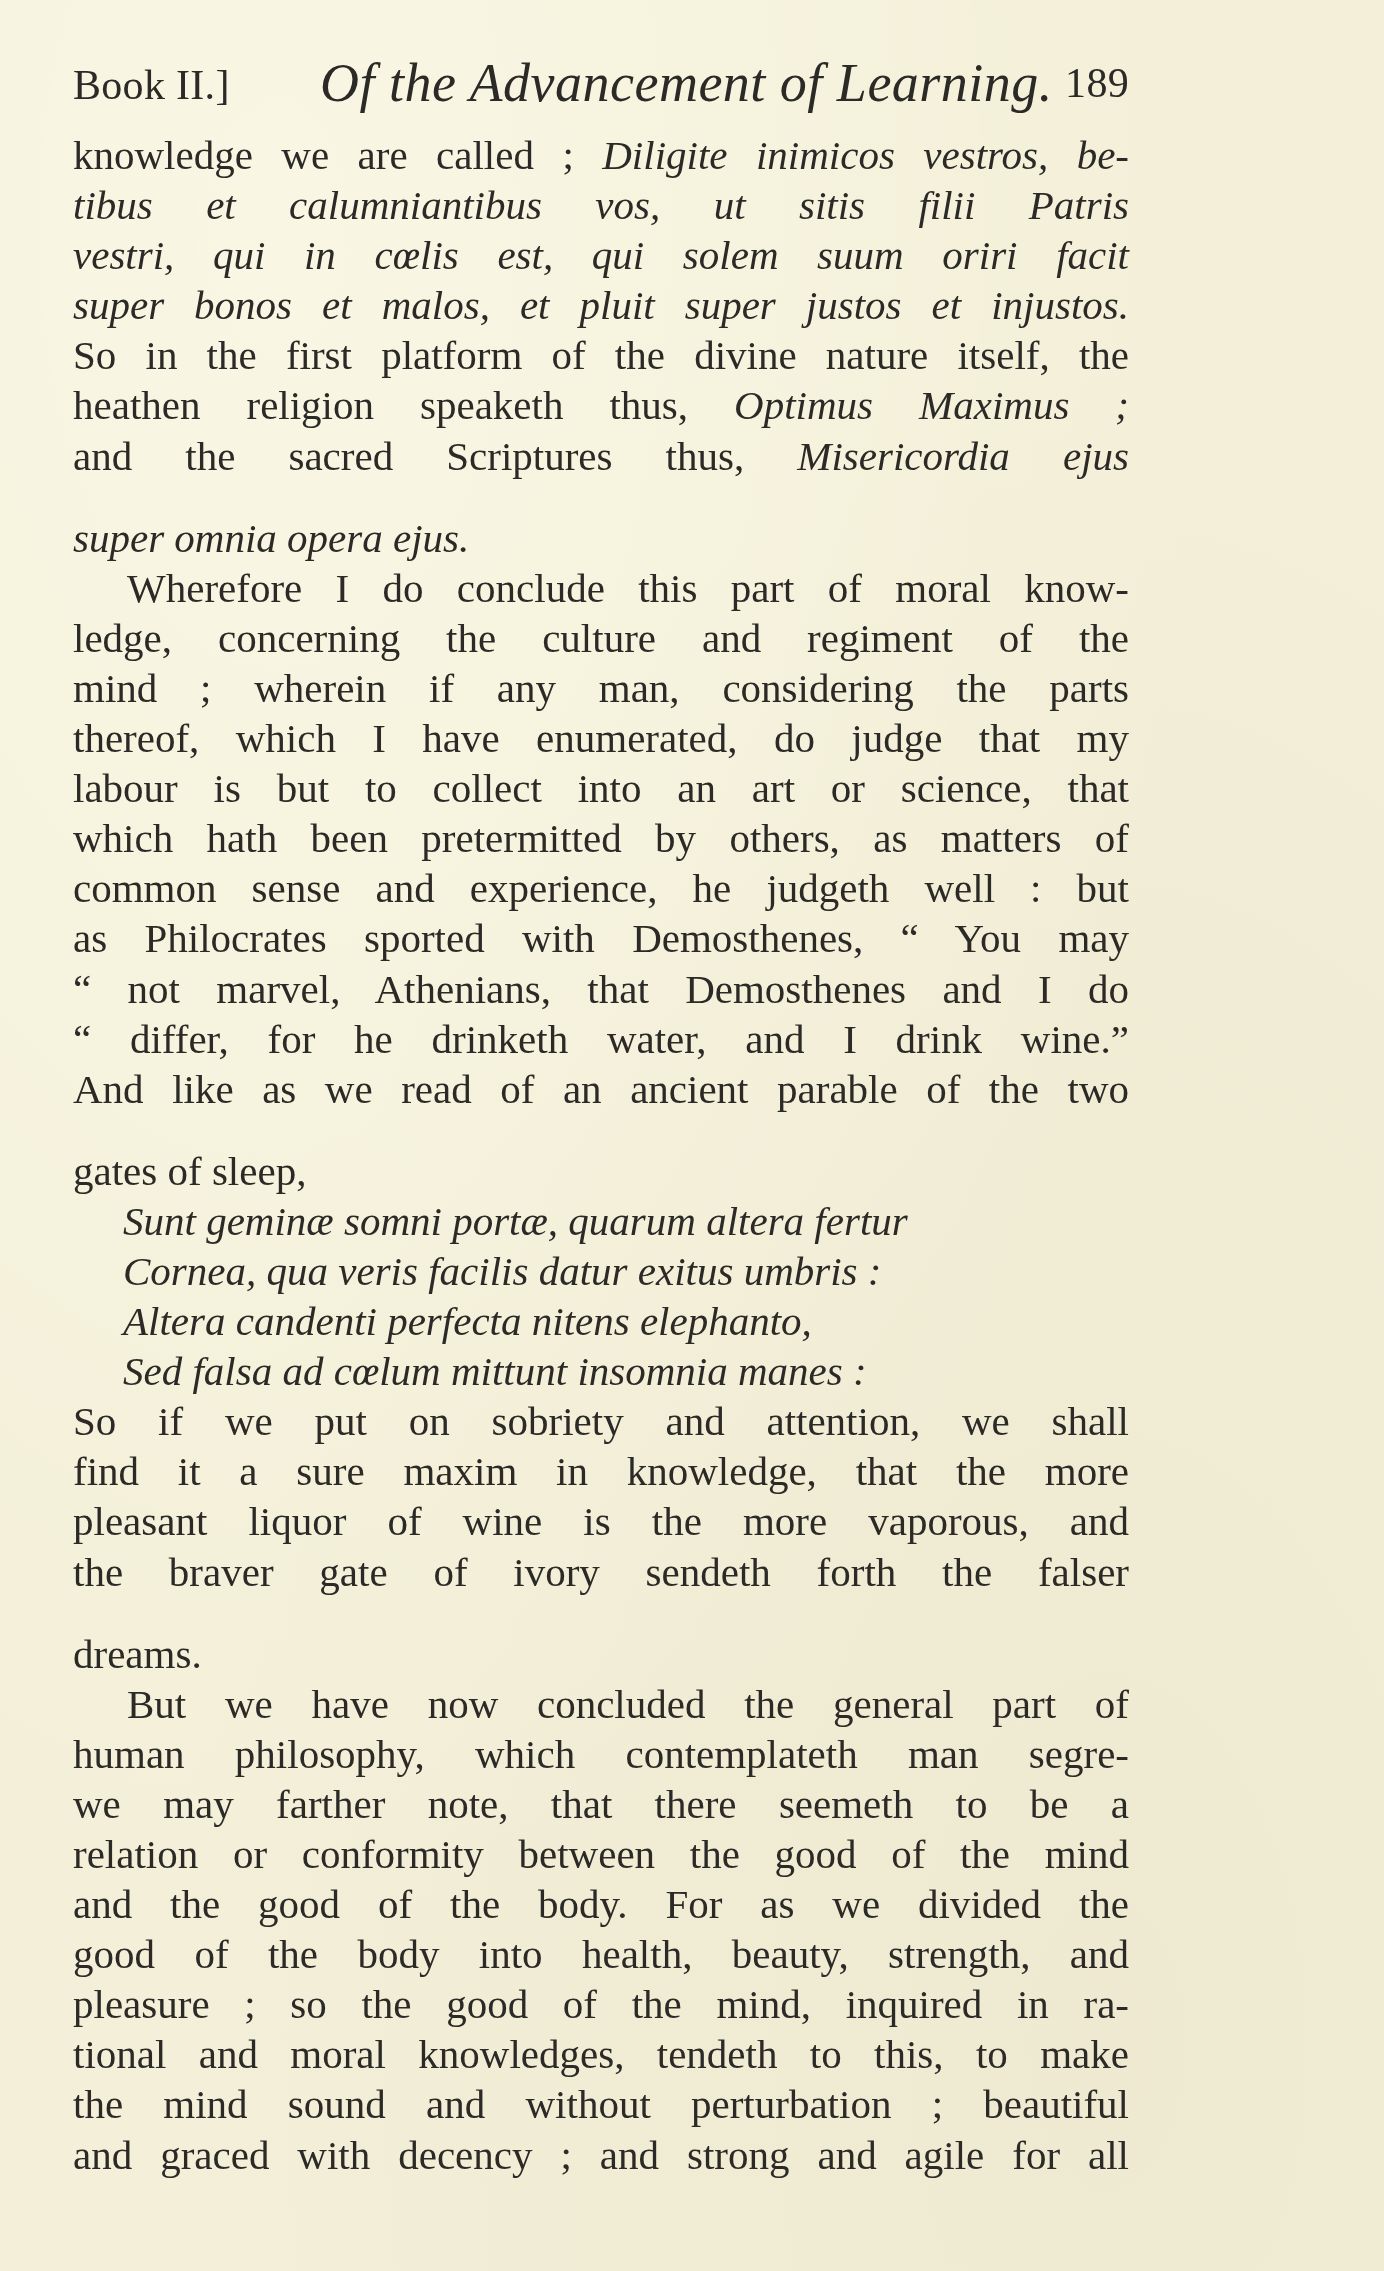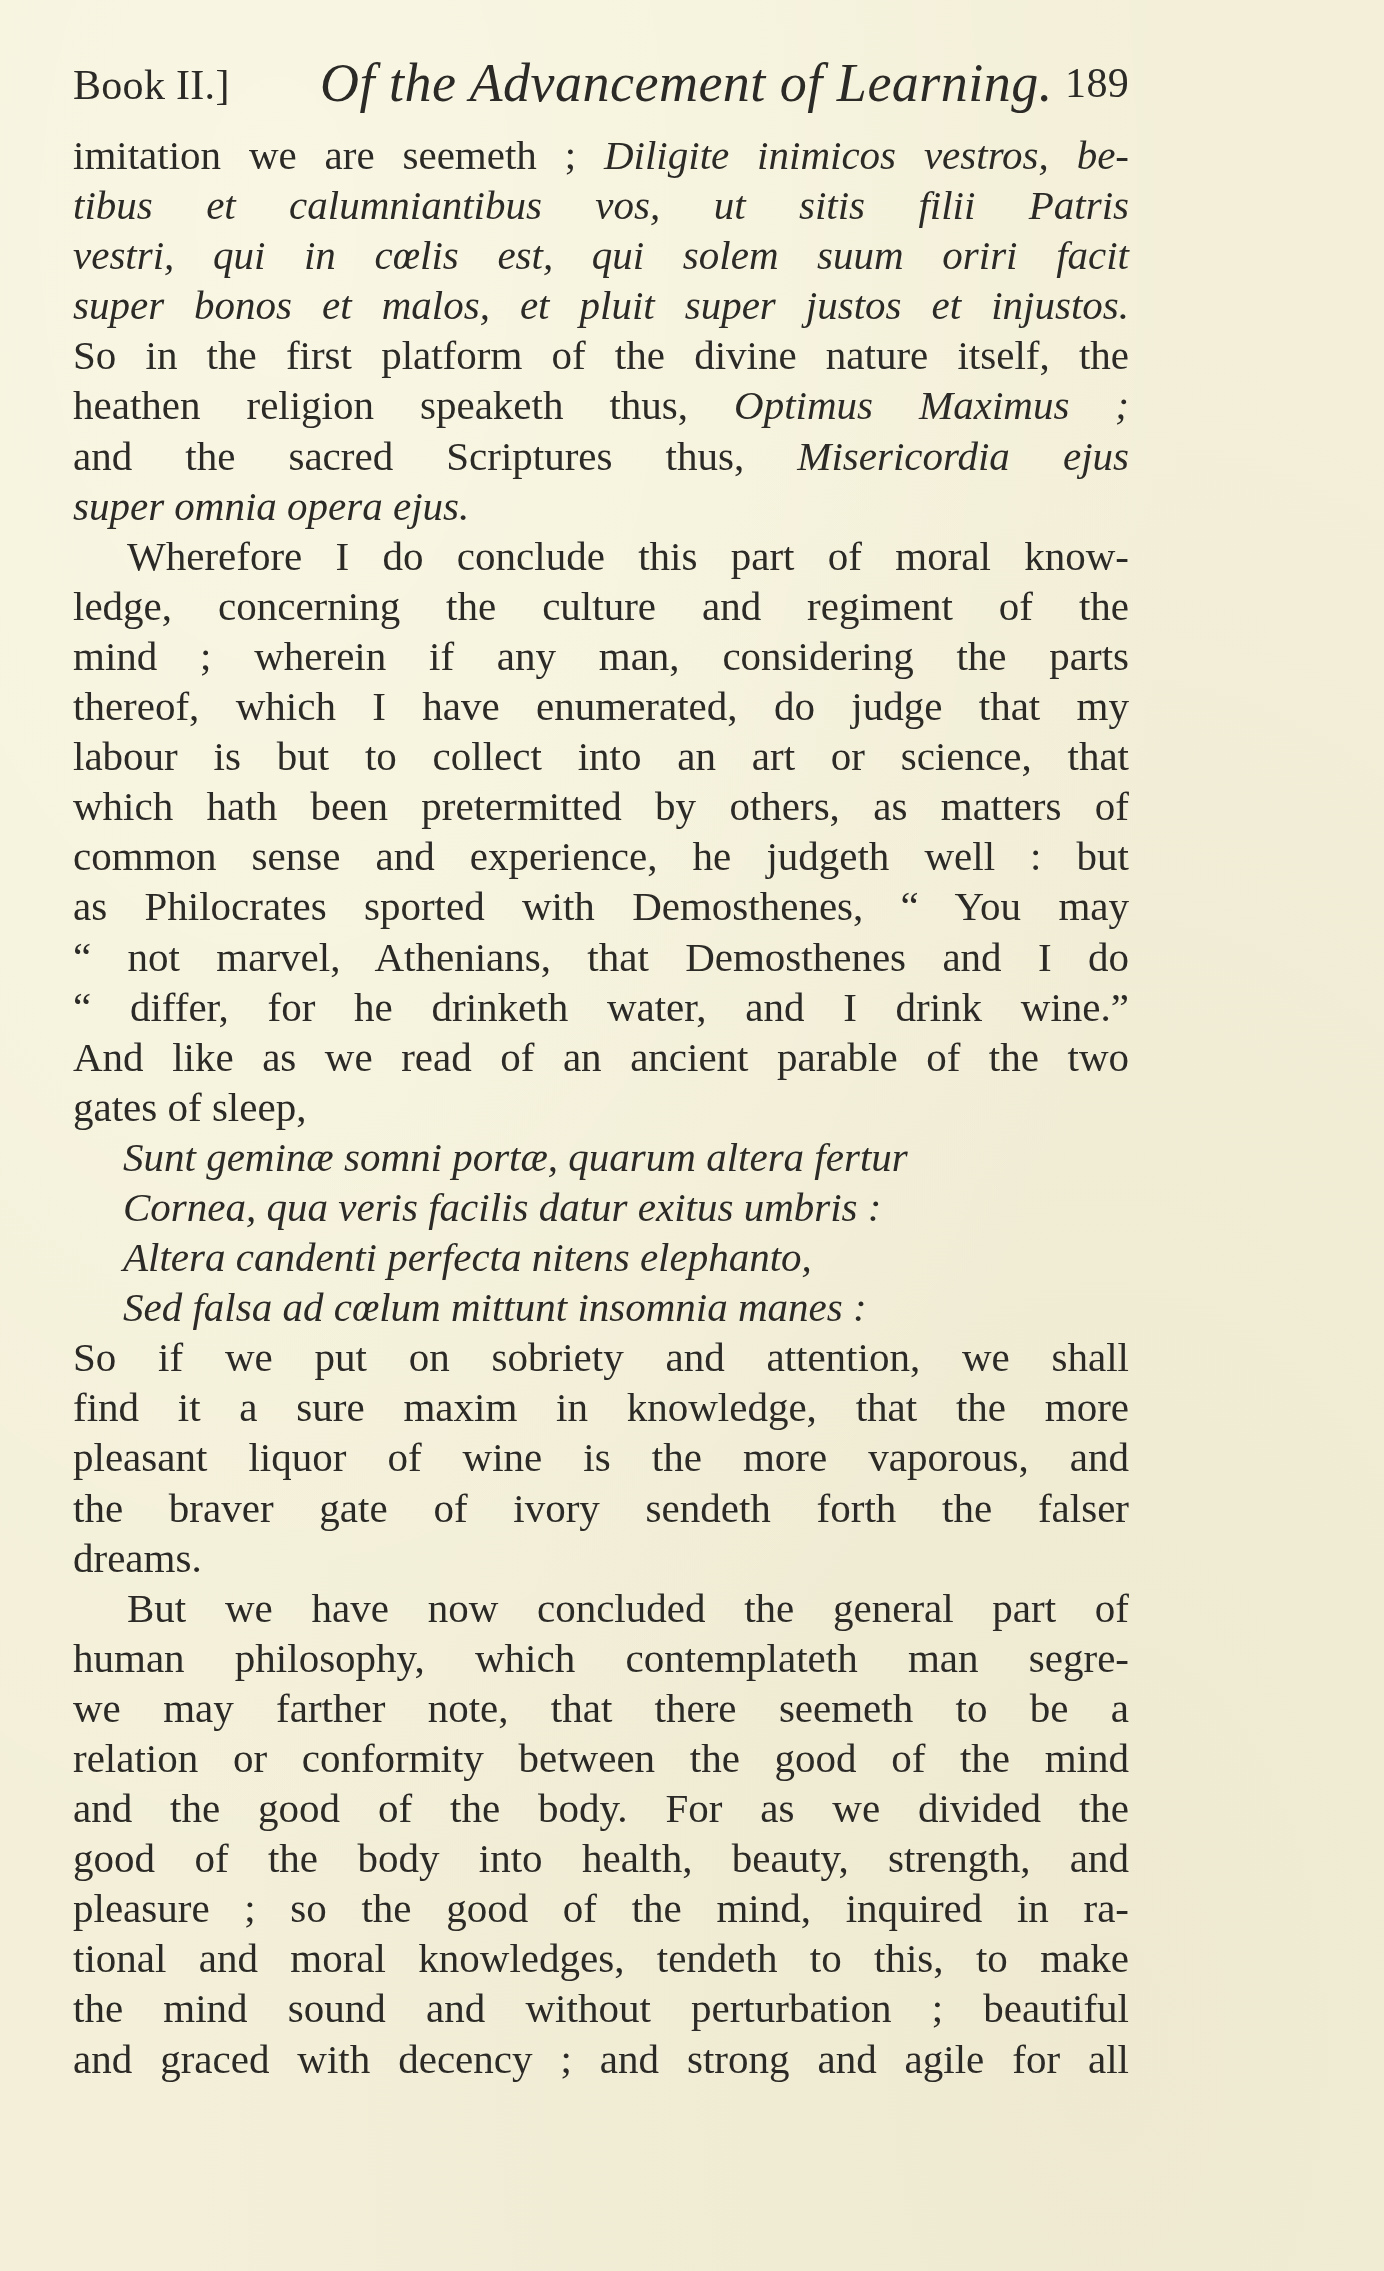--- a/index.html
+++ b/index.html
@@ -65,20 +65,21 @@
     }
     .line {
       display: block;
       white-space: nowrap;
       height: 50.1px;
       text-align: justify;
       text-align-last: justify;
     }
     .line.last {
       text-align-last: left;
+      margin-top: 32px;
     }
     .line.indent {
       padding-left: 54px;
     }
     .line.verse {
       padding-left: 50px;
       text-align-last: left;
     }
     .it {
       font-style: italic;
@@ -89,21 +90,21 @@
 <body>
 
 <div class="page">
   <div class="running-head">
     <span class="book">Book II.]</span>
     <span class="title">Of the Advancement of Learning.</span>
     <span class="folio">189</span>
   </div>
 
   <div class="body-text" id="body-text">
-      <span class="line"><span>imitation we are seemeth ; </span><span class="it">Diligite inimicos vestros, be-</span></span>
+      <span class="line"><span>knowledge we are called ; </span><span class="it">Diligite inimicos vestros, be-</span></span>
       <span class="line"><span class="it">tibus et calumniantibus vos, ut sitis filii Patris</span></span>
       <span class="line"><span class="it">vestri, qui in cœlis est, qui solem suum oriri facit</span></span>
       <span class="line"><span class="it">super bonos et malos, et pluit super justos et injustos.</span></span>
       <span class="line"><span>So in the first platform of the divine nature itself, the</span></span>
       <span class="line"><span>heathen religion speaketh thus, </span><span class="it">Optimus Maximus ;</span></span>
       <span class="line"><span>and the sacred Scriptures thus, </span><span class="it">Misericordia ejus</span></span>
       <span class="line last"><span class="it">super omnia opera ejus.</span></span>
       <span class="line indent"><span>Wherefore I do conclude this part of moral know-</span></span>
       <span class="line"><span>ledge, concerning the culture and regiment of the</span></span>
       <span class="line"><span>mind ; wherein if any man, considering the parts</span></span>

